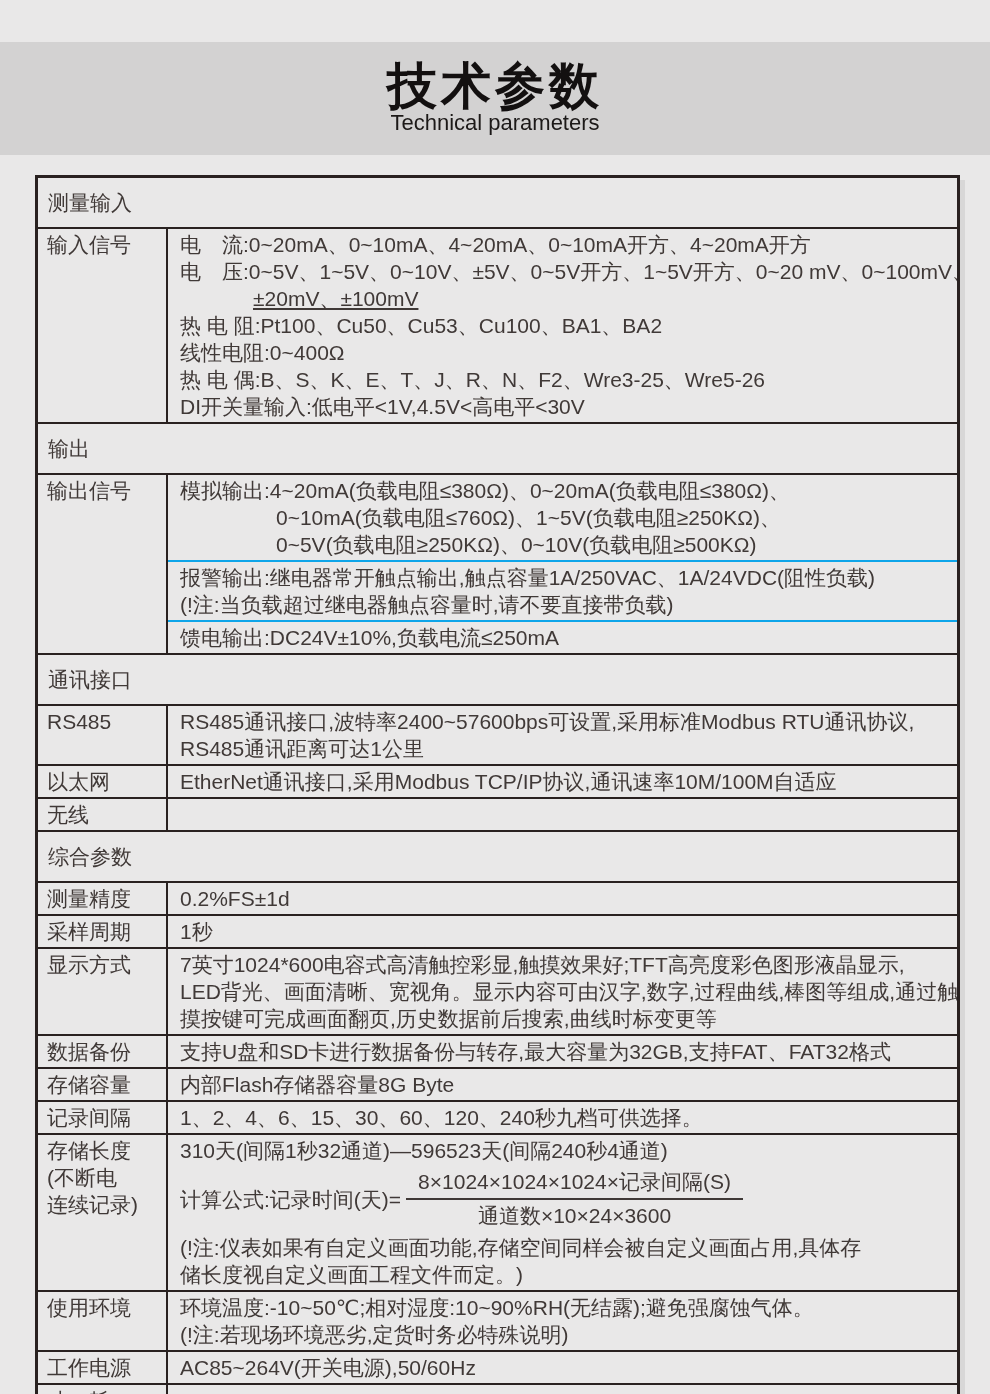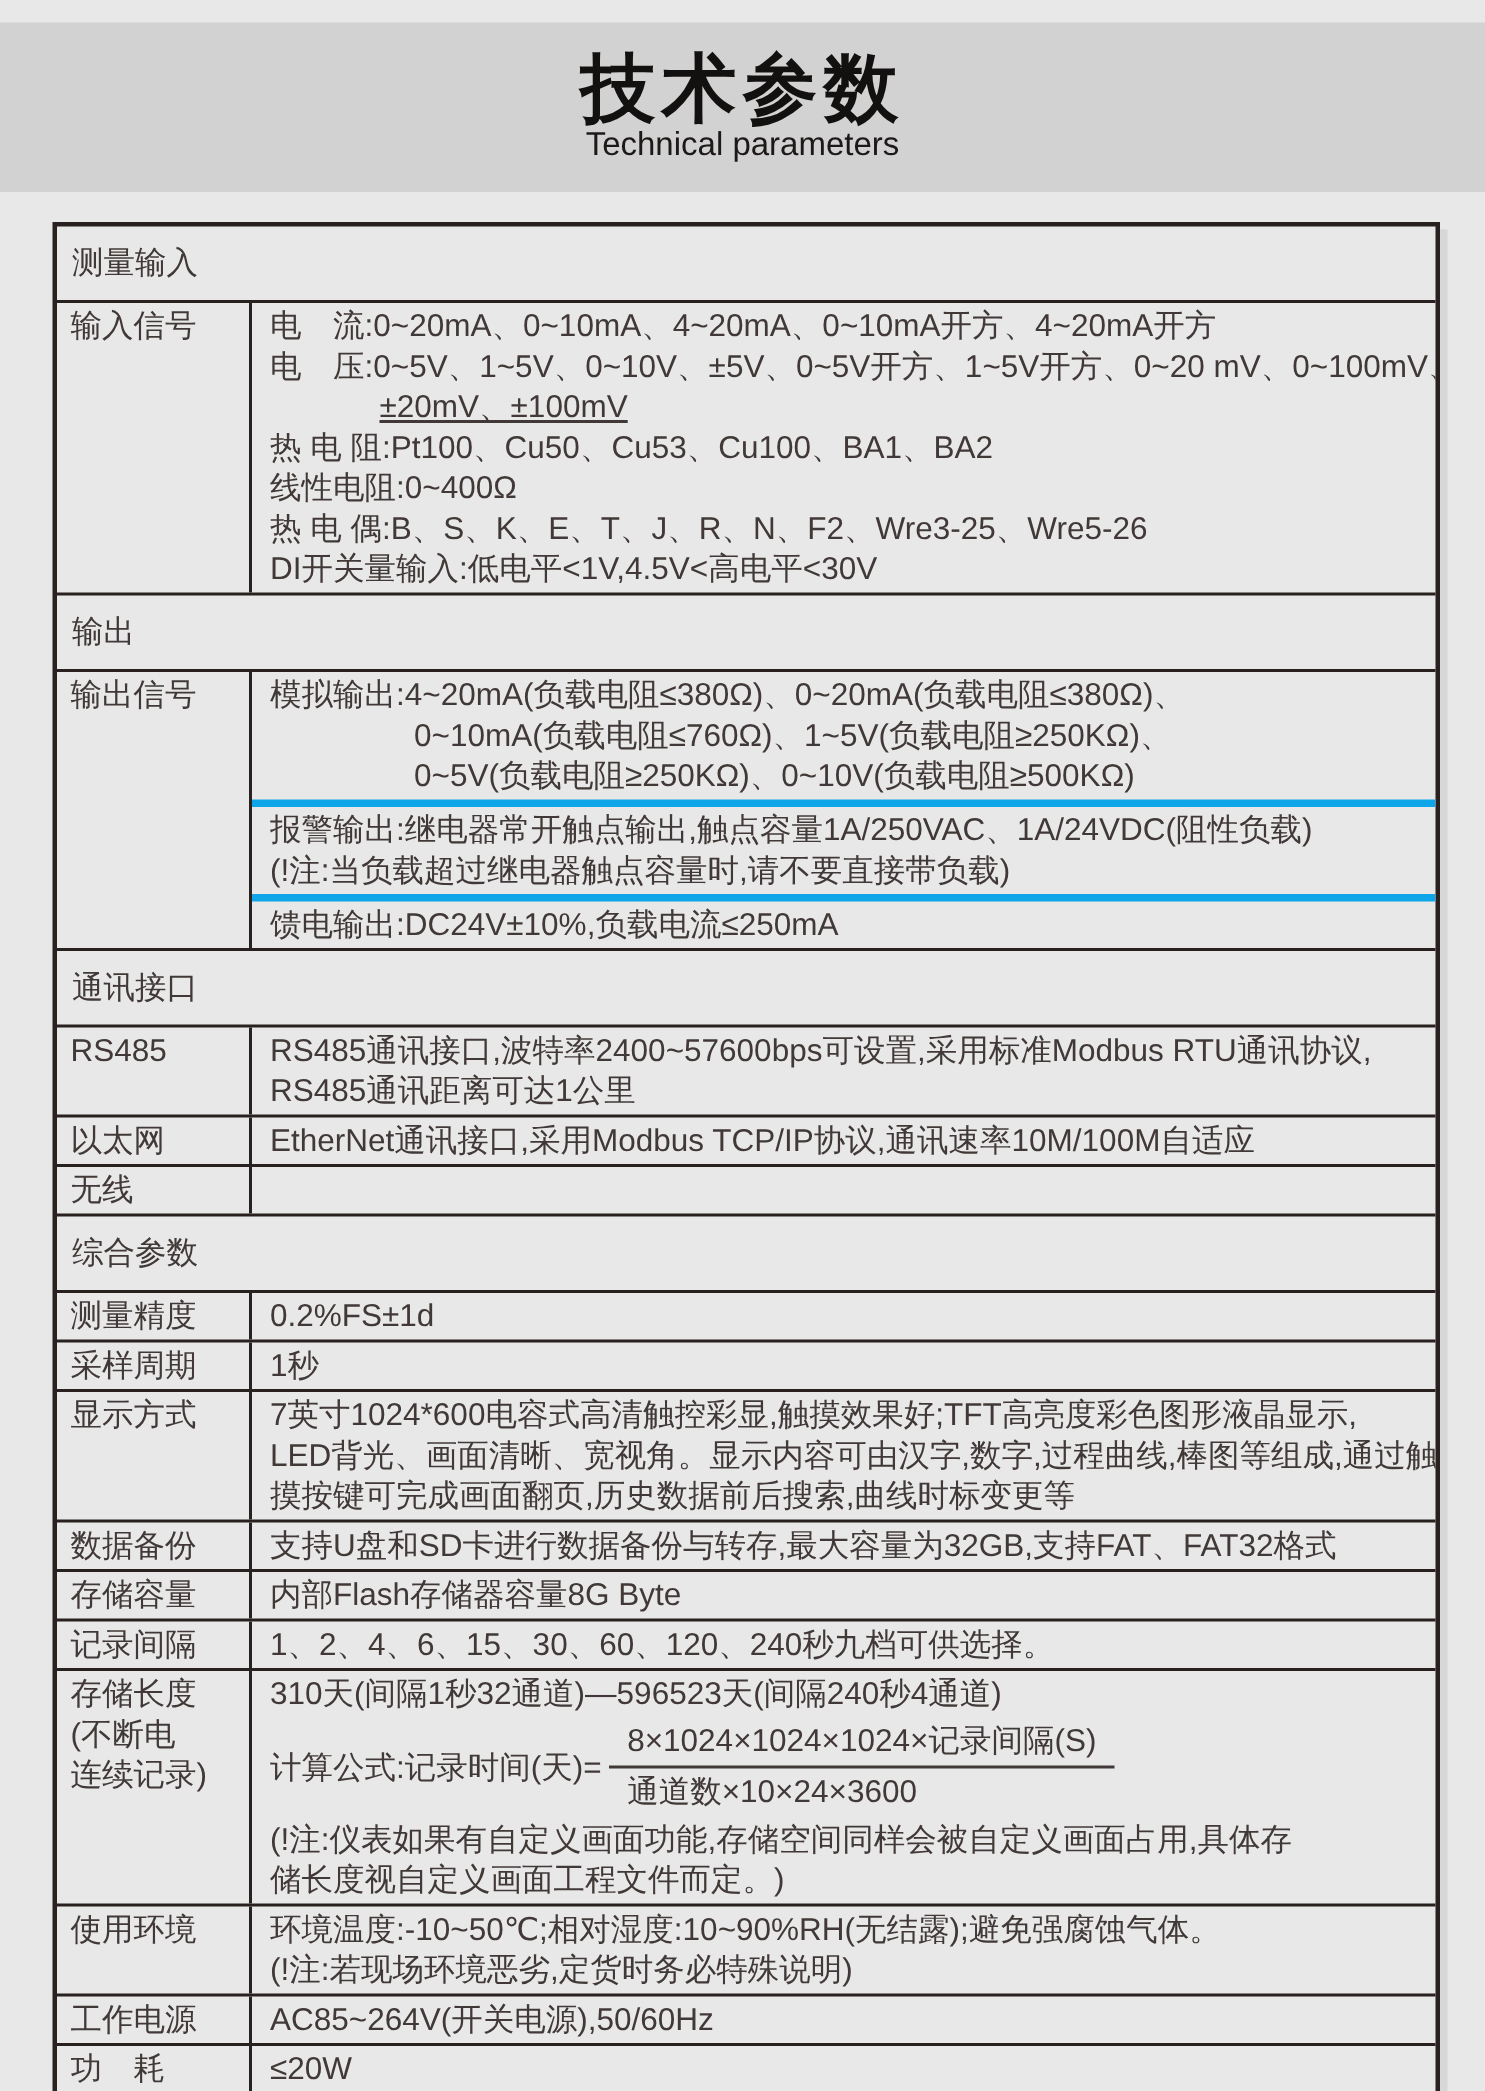--- a/index.html
+++ b/index.html
@@ -7,21 +7,21 @@
   }
   body {
     width: 990px; height: 1394px;
     background: #e9e8e8;
     overflow: hidden;
     font-family: "Liberation Sans", "DejaVu Sans", sans-serif;
     color: #403937;
   }
   
   .banner {
-    margin-top: 15px;
+    margin-top: 42px;
     height: 113px;
     background: #d3d2d2;
     text-align: center;
   }
   .banner .title {
     padding-top: 17px;
     font-size: 50px;
     line-height: 54px;
     font-weight: bold;
     letter-spacing: 4px;
@@ -63,37 +63,37 @@
   }
   .val {
     flex: 1;
     min-width: 0;
     padding: 2px 12px;
     overflow: hidden;
   }
   .val.nopad { padding: 0; }
   .sub-cell {
     padding: 2px 12px;
-    border-bottom: 5px solid #0ea5e9;
+    border-bottom: 2px solid #0ea5e9;
     overflow: hidden;
   }
   .sub-cell:last-child { border-bottom: none; }
   .ln { white-space: nowrap; }
   .ind-v { padding-left: 73px; text-decoration: underline; }   
   .ind-a { padding-left: 96px; }   
   
   .formula-row {
     display: flex;
     align-items: center;
     margin: 3px 0;
     white-space: nowrap;
   }
   .frac {
     display: inline-block;
-    text-align: left;
+    text-align: center;
     margin-left: 5px;
   }
   .frac .num {
     padding: 0 12px 1px 12px;
     border-bottom: 2px solid #403937;
     line-height: 30px;
   }
   .frac .den {
     padding: 1px 12px 0 12px;
     line-height: 30px;

